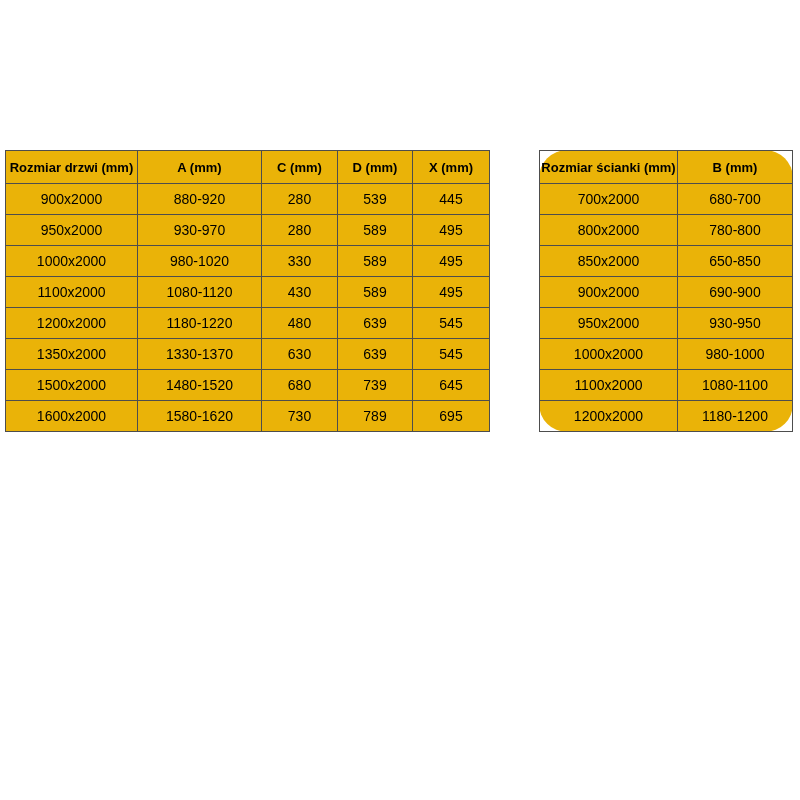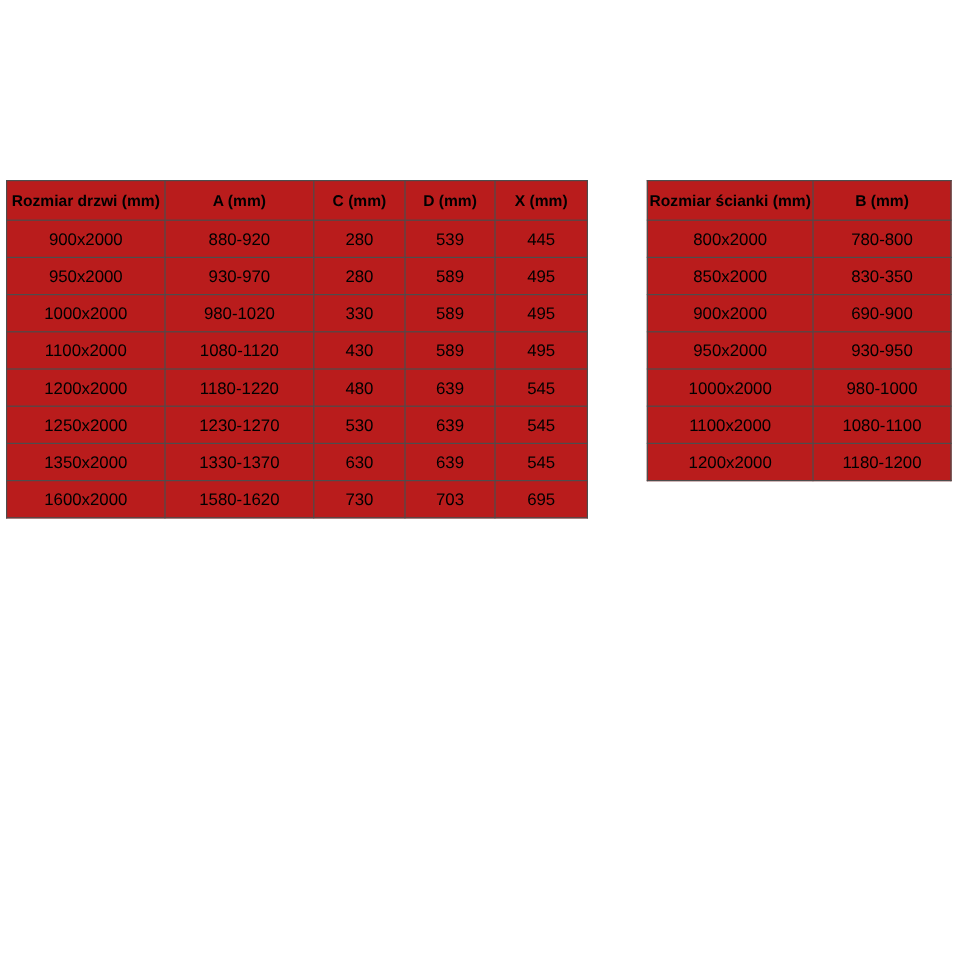--- a/index.html
+++ b/index.html
@@ -14,41 +14,41 @@
   .canvas {
     position: relative;
     width: 800px;
     height: 800px;
     background: #ffffff;
   }
   table.spec {
     position: absolute;
     border-collapse: collapse;
     table-layout: fixed;
-    background: #b91c1c;
+    background: #eab308;
   }
   table.spec th, table.spec td {
     border: 1px solid #4d4d4d;
     text-align: center;
     vertical-align: middle;
     white-space: nowrap;
     overflow: hidden;
   }
   table.spec th {
     font-size: 13px;
     font-weight: bold;
     height: 33px;
   }
   table.spec td {
     font-size: 14px;
     font-weight: normal;
     height: 31px;
   }
   #doors-table { left: 5px; top: 150px; }
-  #walls-table { left: 539px; top: 150px; }
+  #walls-table { left: 539px; top: 150px; border-radius: 28px; }
 </style>
 </head>
 <body>
 
 <div class="canvas">
 
   <table class="spec" id="doors-table">
     <colgroup>
       <col style="width:132px">
       <col style="width:124px">
@@ -95,62 +95,66 @@
           <td>495</td>
         </tr>
         <tr>
           <td>1200x2000</td>
           <td>1180-1220</td>
           <td>480</td>
           <td>639</td>
           <td>545</td>
         </tr>
         <tr>
-          <td>1250x2000</td>
-          <td>1230-1270</td>
-          <td>530</td>
-          <td>639</td>
-          <td>545</td>
-        </tr>
-        <tr>
           <td>1350x2000</td>
           <td>1330-1370</td>
           <td>630</td>
           <td>639</td>
           <td>545</td>
         </tr>
         <tr>
+          <td>1500x2000</td>
+          <td>1480-1520</td>
+          <td>680</td>
+          <td>739</td>
+          <td>645</td>
+        </tr>
+        <tr>
           <td>1600x2000</td>
           <td>1580-1620</td>
           <td>730</td>
-          <td>703</td>
+          <td>789</td>
           <td>695</td>
         </tr>
       </tbody>
   </table>
 
   <table class="spec" id="walls-table">
     <colgroup>
       <col style="width:138px">
       <col style="width:115px">
     </colgroup>
     <thead>
       <tr>
           <th>Rozmiar ścianki (mm)</th>
           <th>B (mm)</th>
         </tr>
     </thead>
     <tbody>
         <tr>
+          <td>700x2000</td>
+          <td>680-700</td>
+        </tr>
+        <tr>
           <td>800x2000</td>
           <td>780-800</td>
         </tr>
         <tr>
           <td>850x2000</td>
-          <td>830-350</td>
+          <td>650-850</td>
         </tr>
         <tr>
           <td>900x2000</td>
           <td>690-900</td>
         </tr>
         <tr>
           <td>950x2000</td>
           <td>930-950</td>
         </tr>
         <tr>

